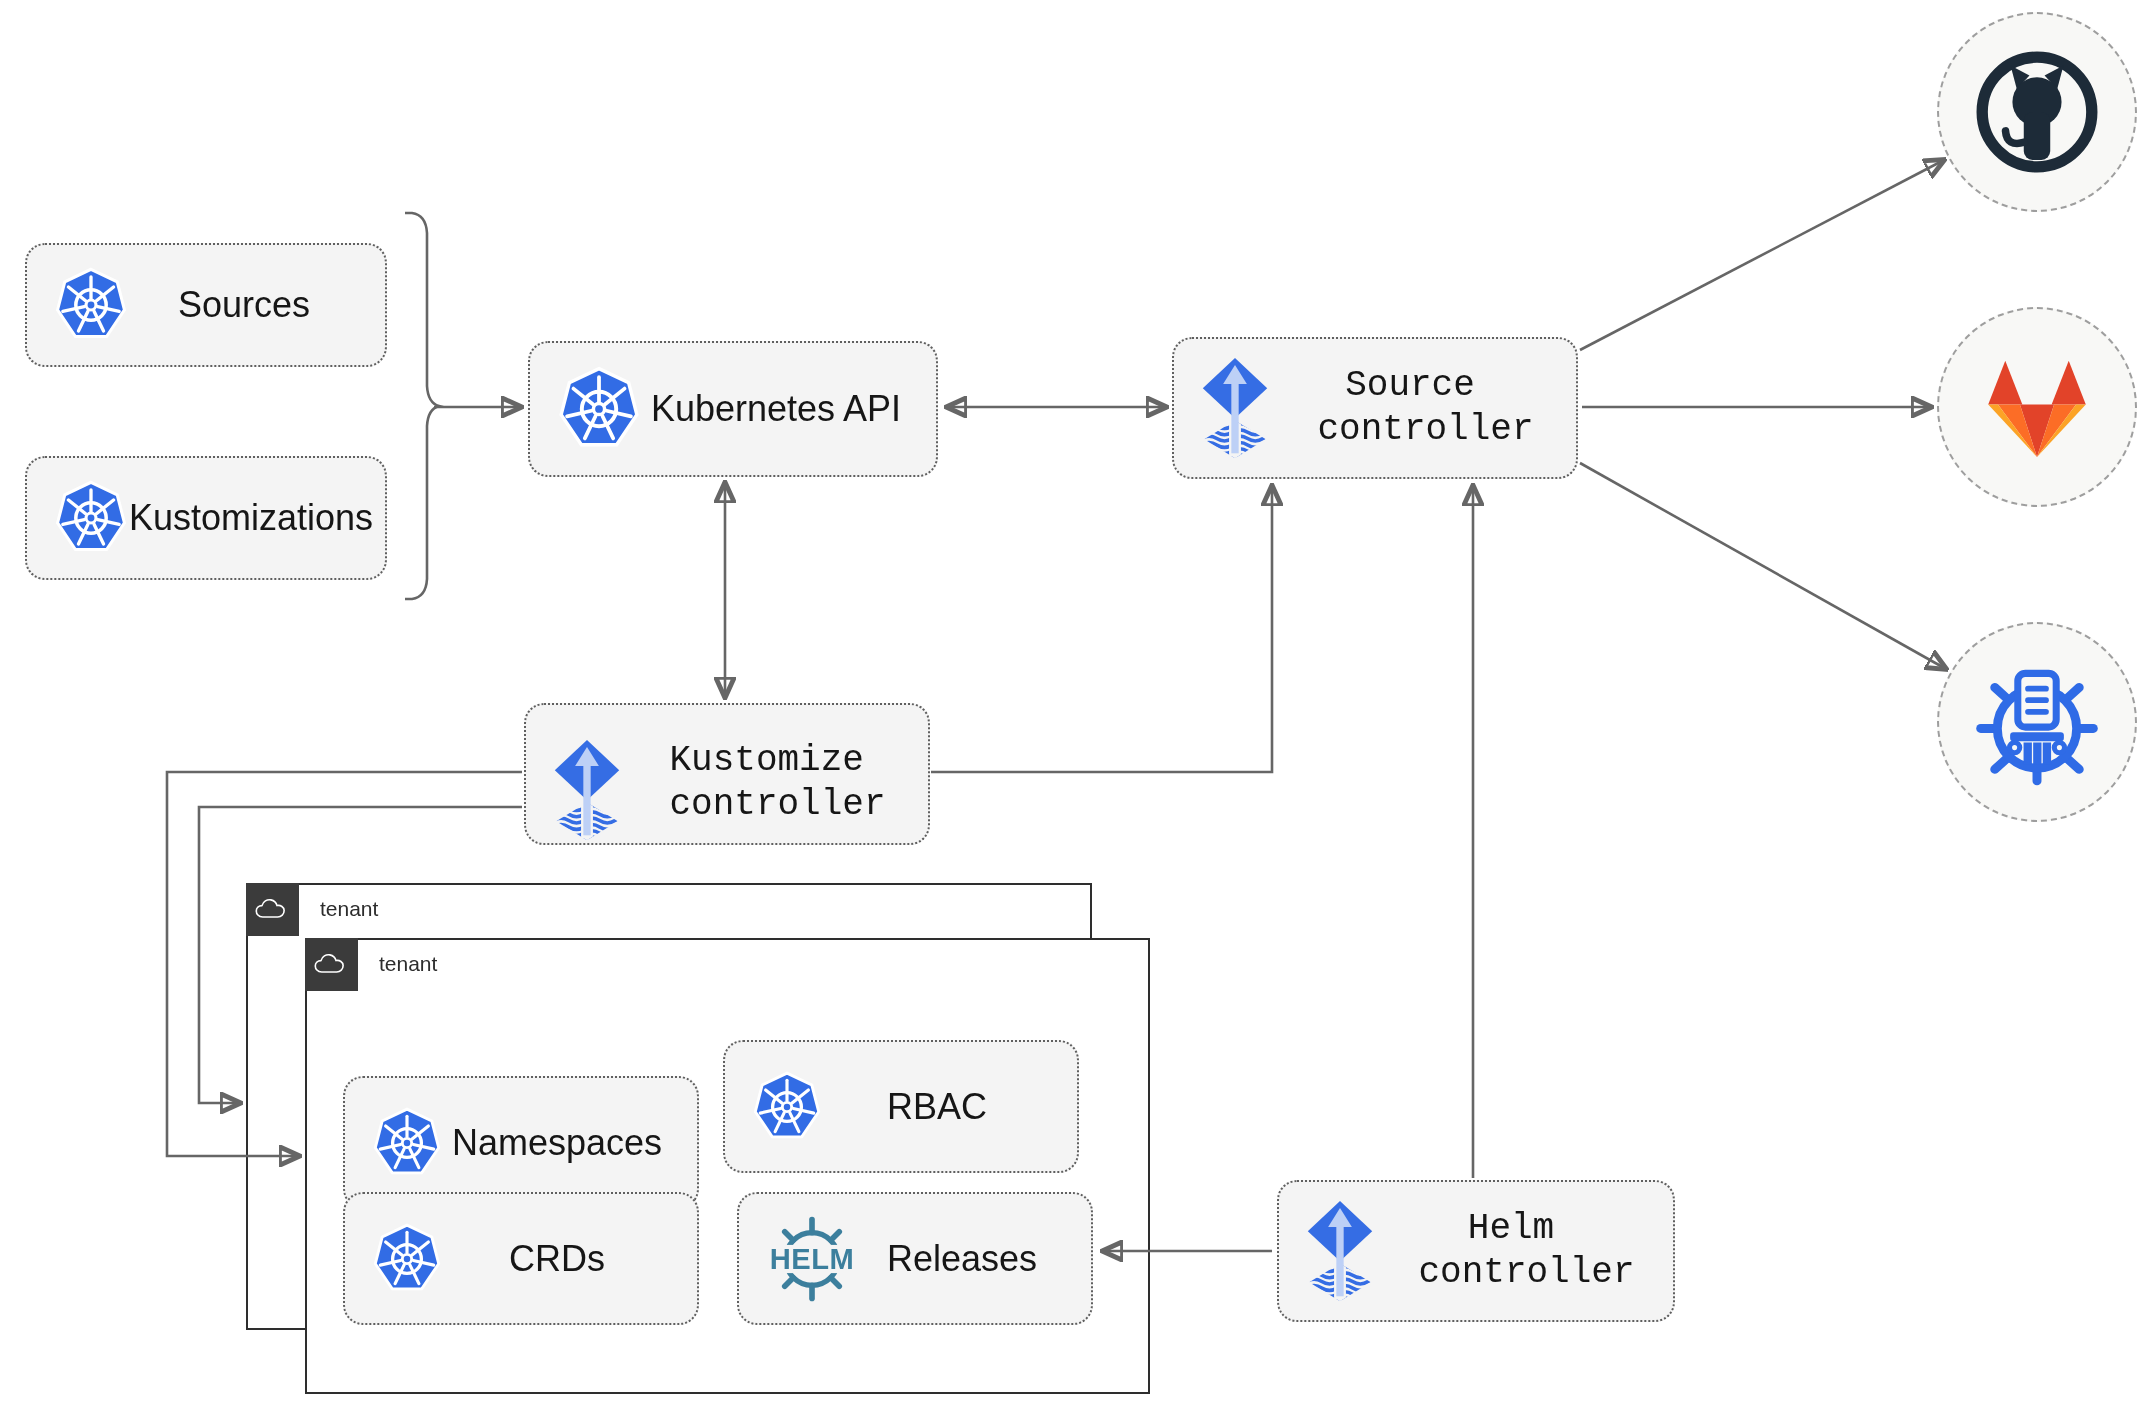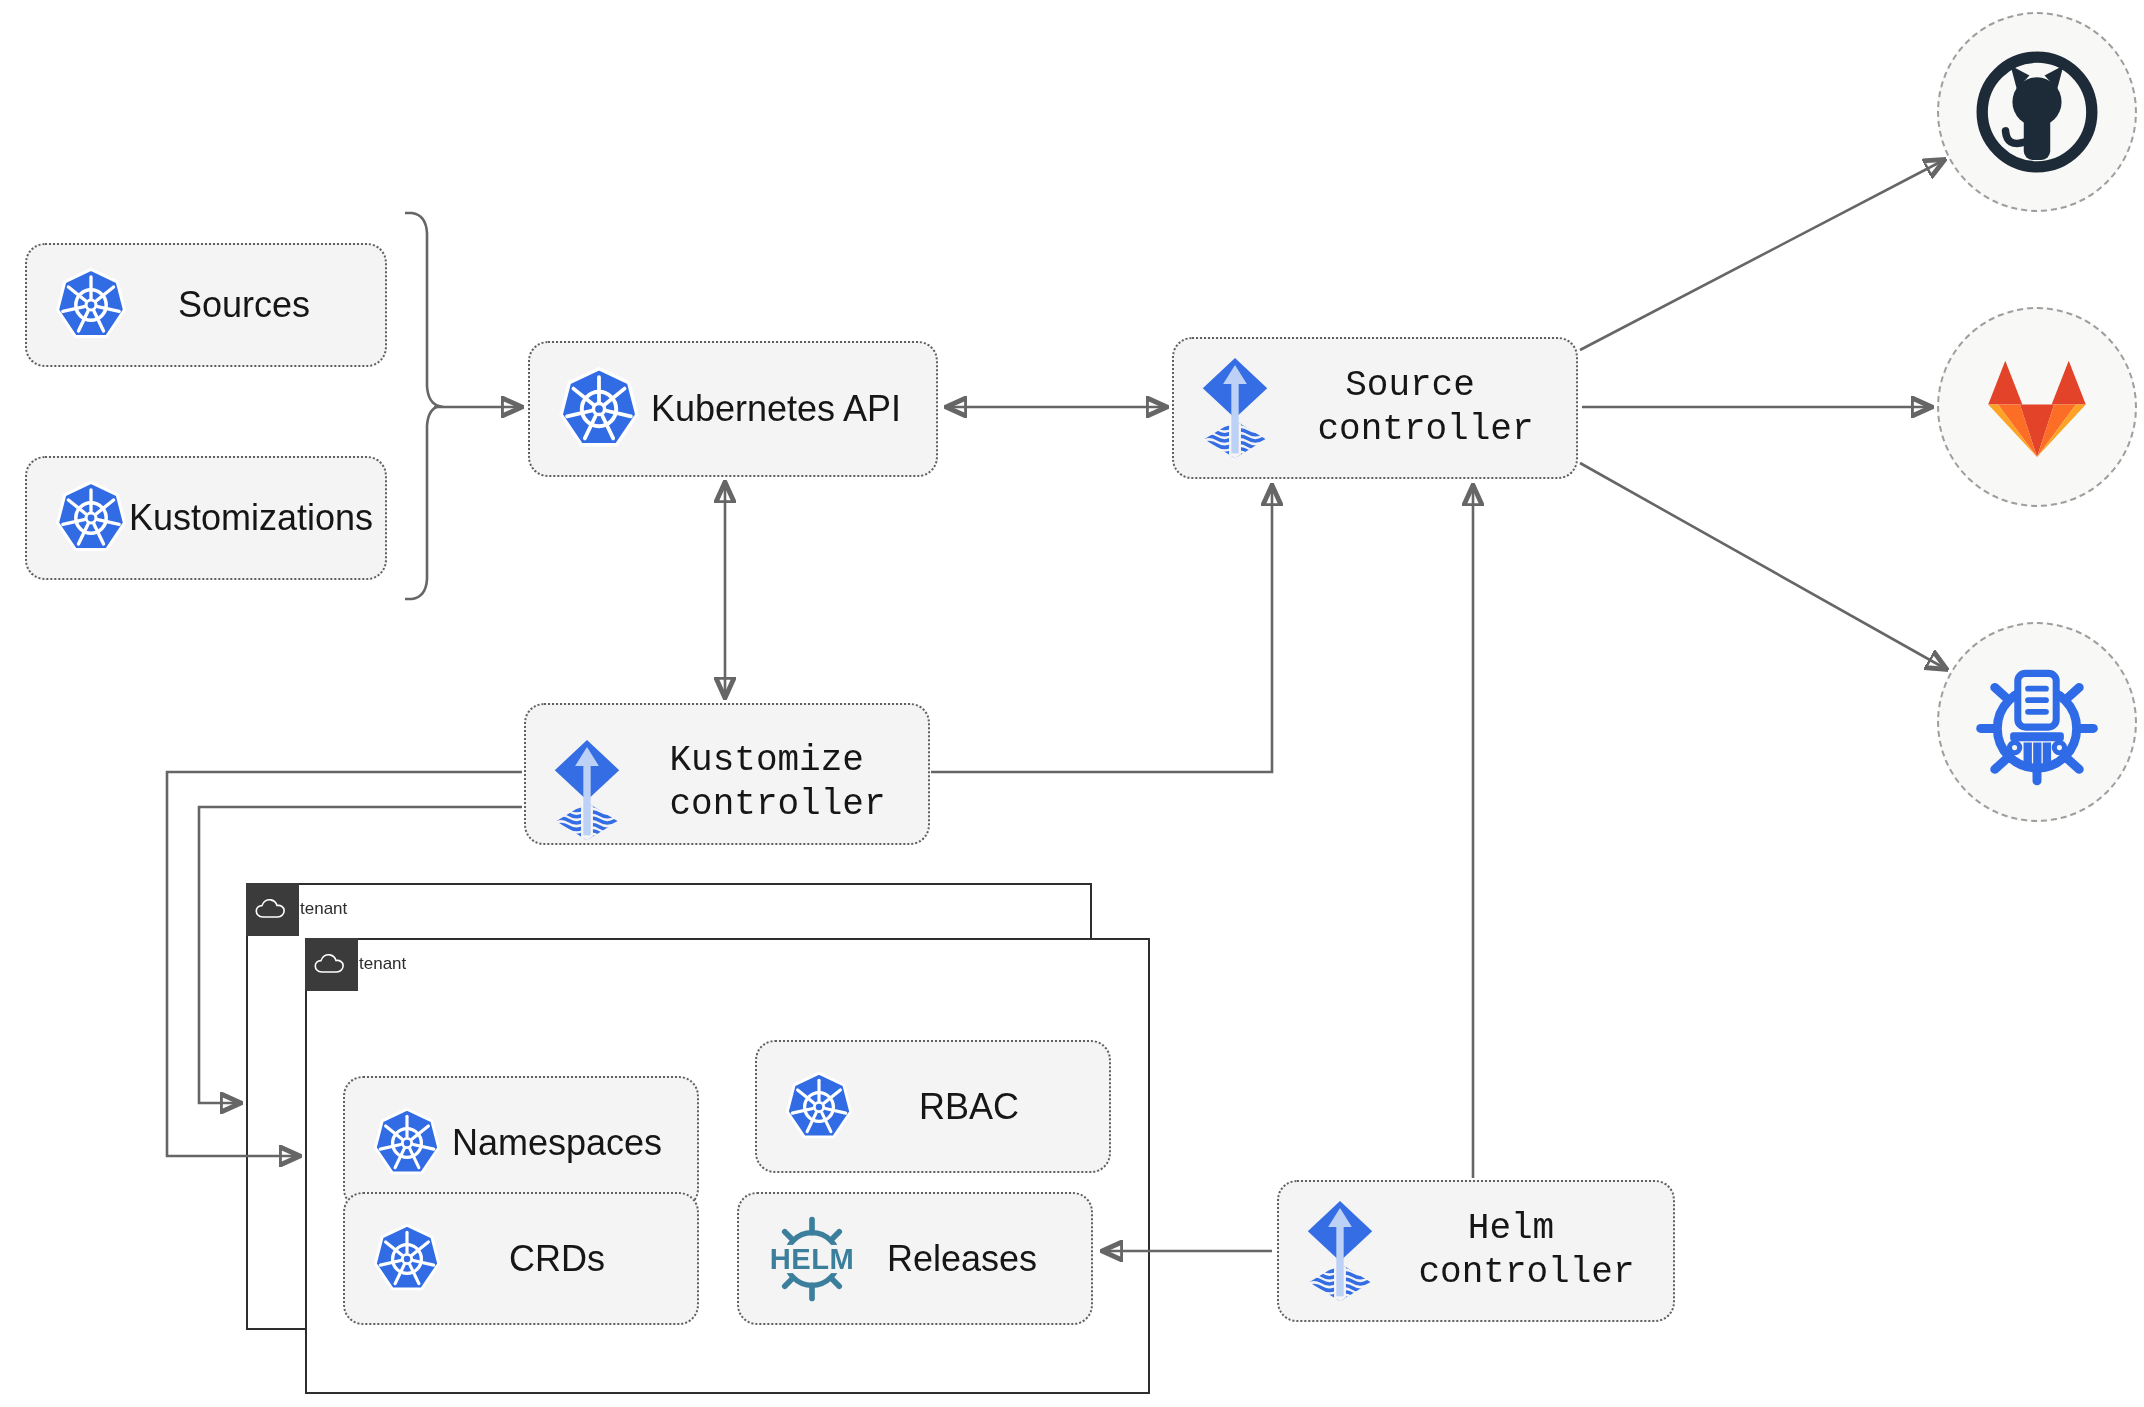--- a/index.html
+++ b/index.html
@@ -17,22 +17,22 @@
   .circle{position:absolute;width:200px;height:200px;box-sizing:border-box;
         border:2.5px dashed var(--circle-border);border-radius:50%;
         background:var(--circle-bg);display:flex;align-items:center;justify-content:center;z-index:3;}
   
   .tenant{position:absolute;box-sizing:border-box;border:2.5px solid var(--tenant-border);
         background:#ffffff;}
   .tenant.outer{z-index:1;}
   .tenant.inner{z-index:2;}
   .tenant .badge{position:absolute;top:-2.5px;left:-2.5px;width:53px;height:53px;
         background:var(--badge-bg);display:flex;align-items:center;justify-content:center;}
-  .tenant .tenant-label{position:absolute;top:-2.5px;left:52px;height:53px;display:flex;
-        align-items:center;font-size:17px;color:#2d2d2d;}
+  .tenant .tenant-label{position:absolute;top:-2.5px;left:72px;height:53px;display:flex;
+        align-items:center;font-size:21px;color:#2d2d2d;}
   
   .wires{position:absolute;left:0;top:0;z-index:4;pointer-events:none;}
   .wires path, .wires line{stroke:var(--line);stroke-width:2.6;fill:none;}
   
   .k8s-body{fill:var(--kubernetes-blue);stroke:#ffffff;stroke-width:4;}
   .k8s-wheel{stroke:#ffffff;fill:none;stroke-linecap:round;}
   .flux-diamond{fill:var(--flux-blue);}
   .flux-stripe{stroke:var(--flux-blue);fill:none;}
   .flux-halo{stroke:var(--node-bg);fill:none;}
   .flux-arrow{fill:var(--flux-light);}
@@ -233,21 +233,21 @@
 
   <div class="node" style="left:343px;top:1076px;width:356px;height:133px;">
     <span class="icon">
       <svg width="72" height="72" viewBox="0 0 100 100">
           <use href="#sym-k8s"></use>
         </svg>
       </span>
     <span class="label">Namespaces</span>
   </div>
 
-  <div class="node" style="left:755px;top:1040px;width:356px;height:133px;">
+  <div class="node" style="left:723px;top:1040px;width:356px;height:133px;">
     <span class="icon">
       <svg width="72" height="72" viewBox="0 0 100 100">
           <use href="#sym-k8s"></use>
         </svg>
       </span>
     <span class="label">RBAC</span>
   </div>
 
   <div class="node" style="left:343px;top:1192px;width:356px;height:133px;">
     <span class="icon">

